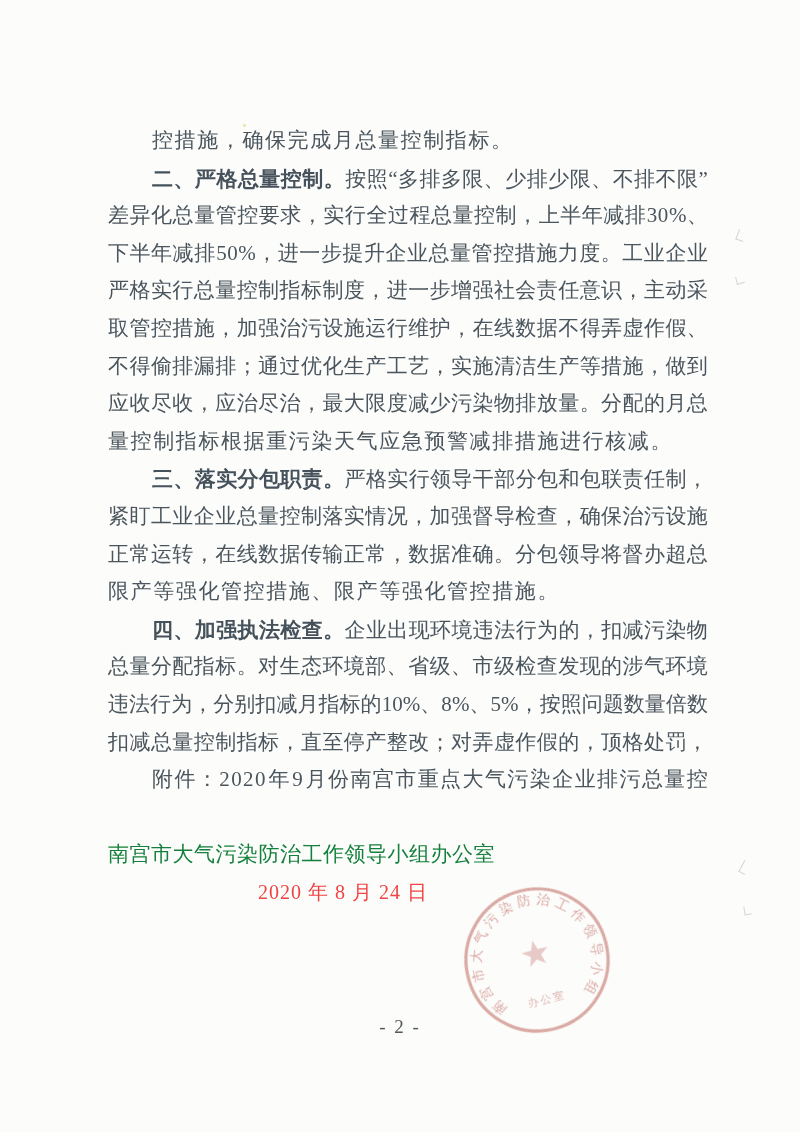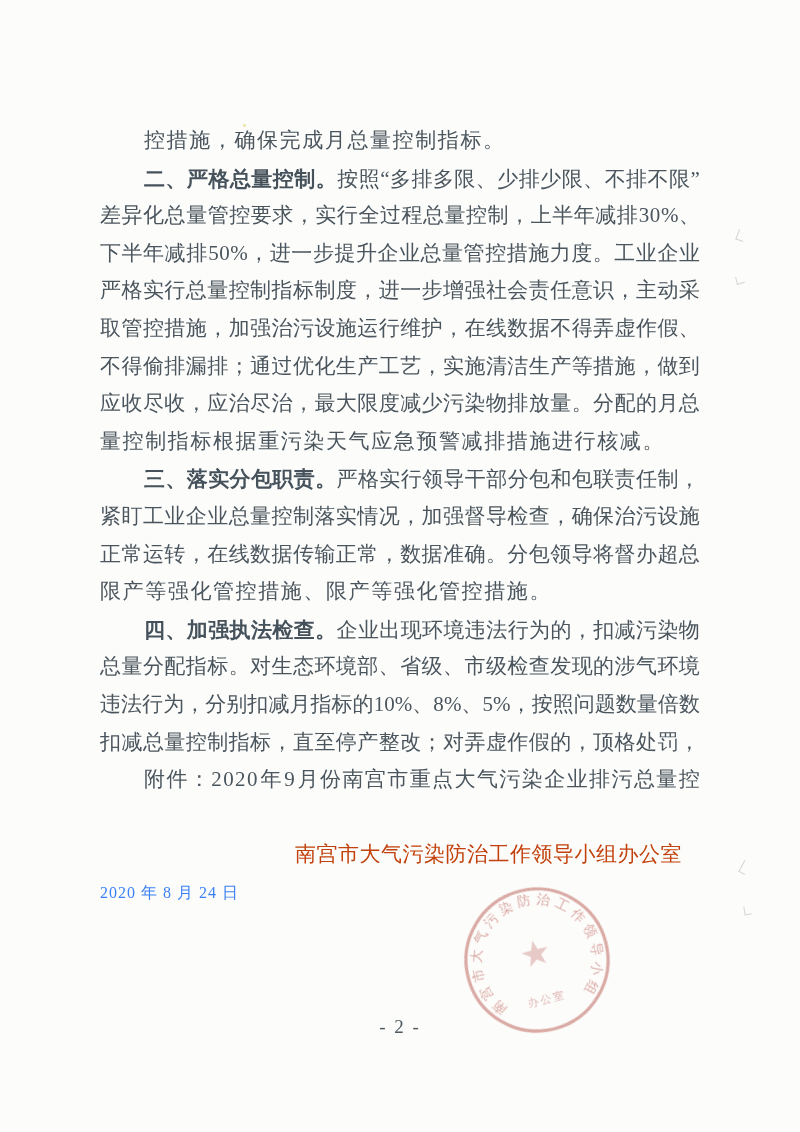--- a/index.html
+++ b/index.html
@@ -5,36 +5,36 @@
   html,body{margin:0;padding:0;background:#e9e9e9;}
   .page{
     position:relative;
     width:800px;height:1132px;
     background:#fcfcfb;
     overflow:hidden;
     font-family:"Liberation Serif","DejaVu Serif",serif;
     color:#4a555d;
     margin:0 auto;
   }
-  .doc{position:absolute;left:100px;top:122px;width:600px;}
+  .doc{position:absolute;left:108px;top:122px;width:600px;}
   .line{height:37.6px;line-height:37.6px;font-size:21px;white-space:nowrap;}
   .line.jf{display:flex;justify-content:space-between;align-items:baseline;}
   .line.ind{padding-left:44px;}
   .line.plain{letter-spacing:1.6px;}
   .b{
     font-family:"Liberation Sans","DejaVu Sans",sans-serif;
     font-weight:700;color:#46525b;
   }
   .sig-line{
     margin-top:37.6px;height:37.6px;line-height:37.6px;font-size:21px;
-    text-align:right;padding-right:18px;letter-spacing:0.5px;color:#c2410c;
+    text-align:left;padding-right:18px;letter-spacing:0.5px;color:#15803d;
   }
   .date-line{
-    height:37.6px;line-height:37.6px;font-size:16px;
-    text-align:left;padding-right:130px;letter-spacing:1px;color:#3b82f6;
+    height:37.6px;line-height:37.6px;font-size:20px;
+    text-align:center;padding-right:130px;letter-spacing:1px;color:#ef4444;
   }
   .pagenum{
     position:absolute;top:1016px;left:0;width:100%;
     text-align:center;font-size:19px;letter-spacing:2px;color:#4e585f;
   }
   .seal{
     position:absolute;left:457px;top:880px;width:160px;height:160px;
     transform:rotate(-14deg);
     mix-blend-mode:multiply;
     filter:blur(0.3px);

